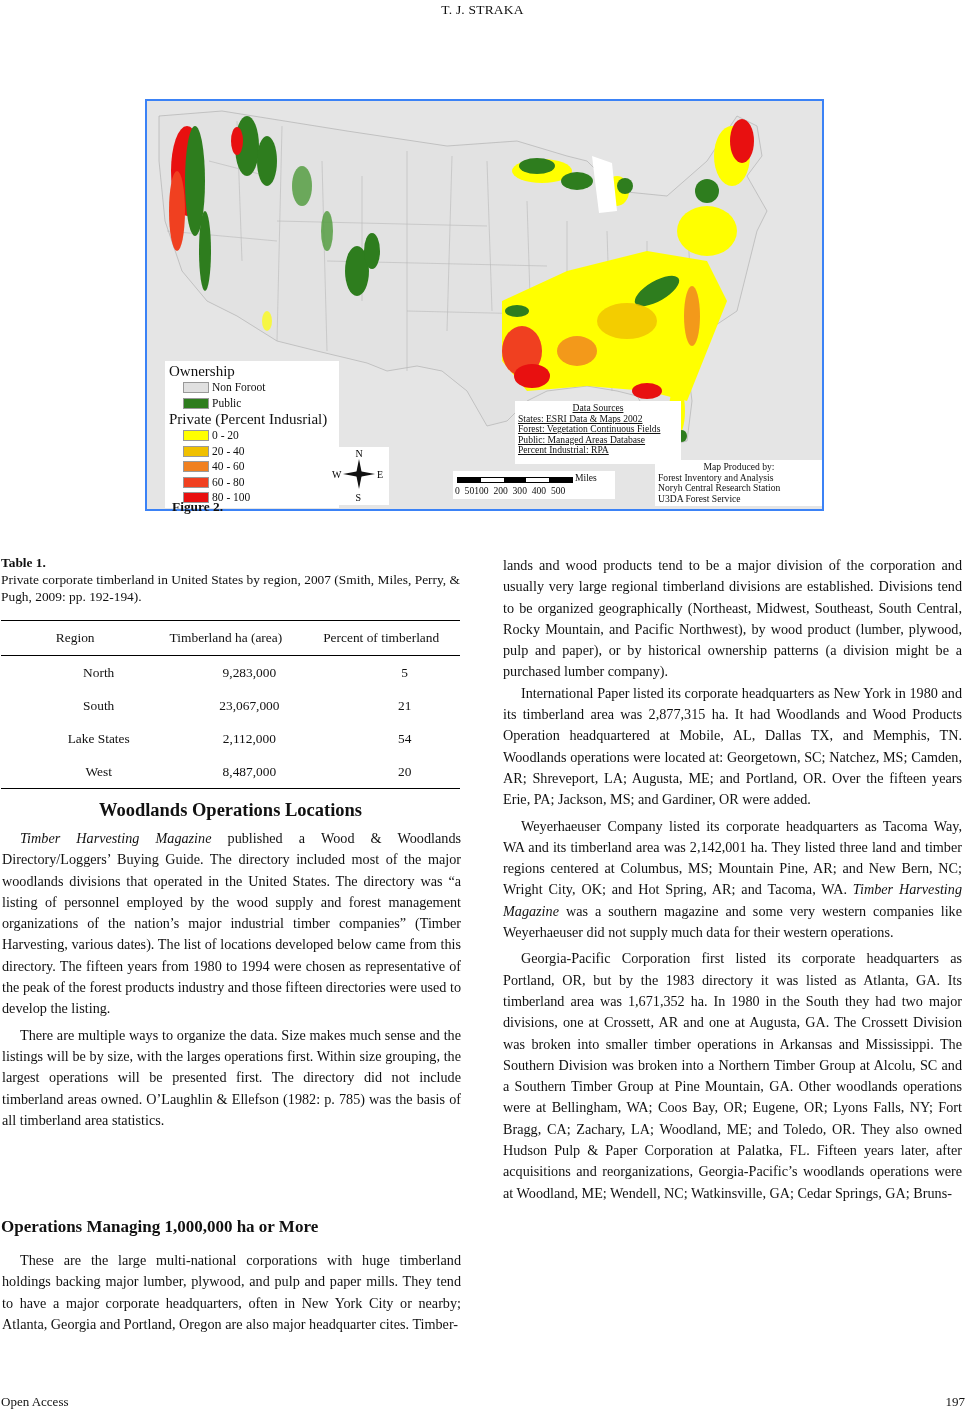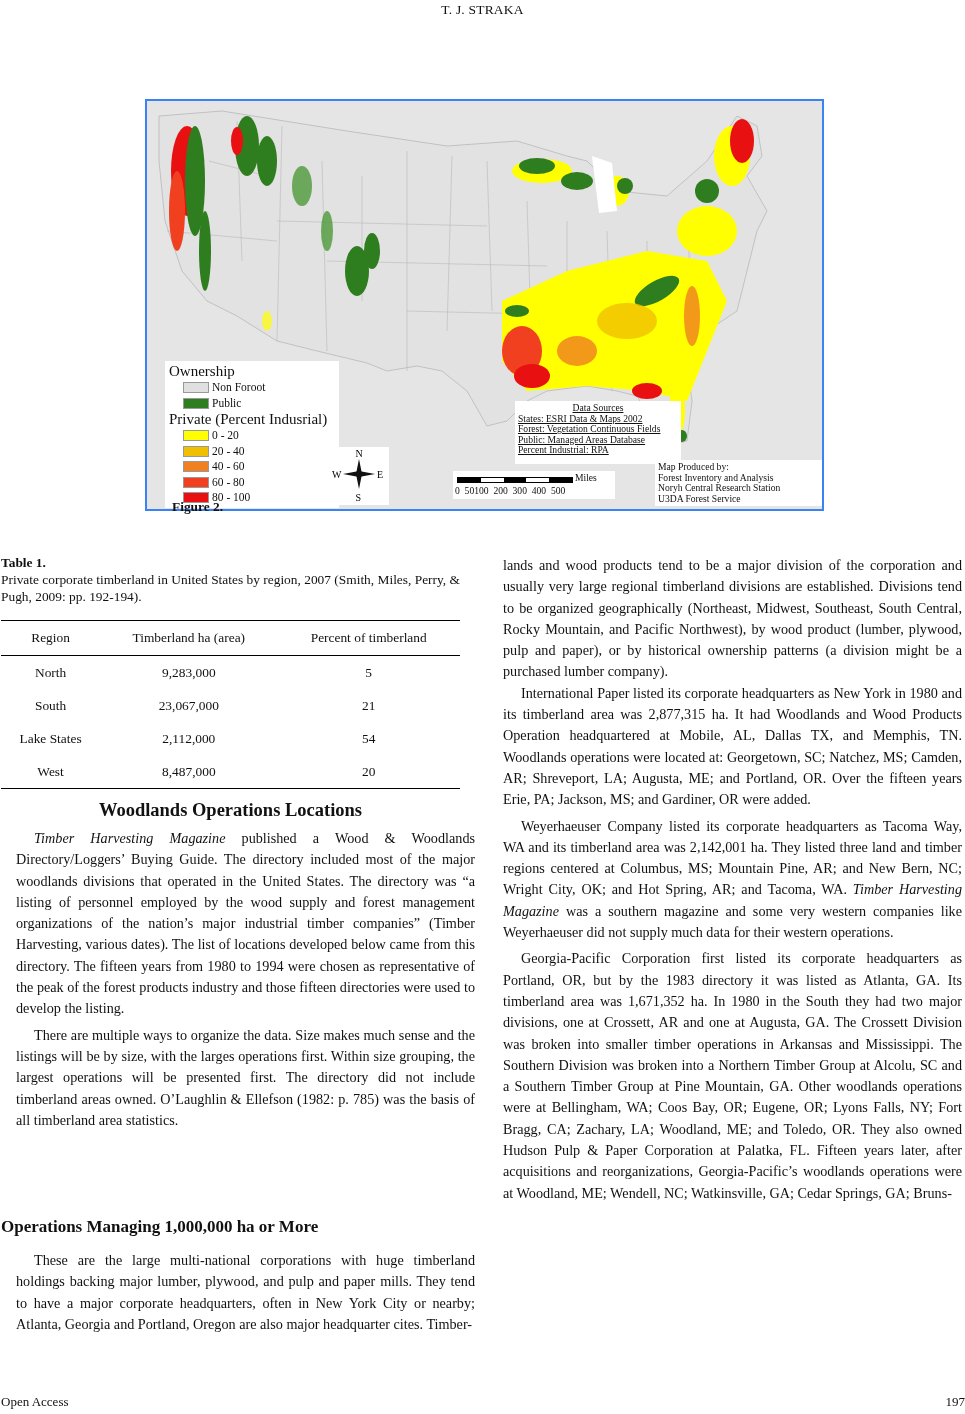--- a/index.html
+++ b/index.html
@@ -11,39 +11,39 @@
   .figure-frame { position:absolute; left:145px; top:75px; width:675px; height:408px; border:2px solid #3b82f6; background:#e5e5e5; overflow:hidden;margin-top:24px; }
   .figure-frame svg.map { position:absolute; left:0; top:0; }
   .legend-box { position:absolute; left:18px; top:260px; width:170px; background:#ffffff; padding:2px 0 2px 4px; font-size:11.5px; line-height:13px; }
   .legend-title { font-size:15px; line-height:17px; }
   .legend-row { display:flex; align-items:center; height:15.5px; }
   .legend-swatch { width:26px; height:11px; margin:0 3px 0 14px; border:1px solid #999; box-sizing:border-box; }
   .legend-label { font-size:11.5px; }
   .sources-box { position:absolute; left:368px; top:300px; width:160px; background:#ffffff; font-size:9.6px; line-height:10.5px; padding:2px 3px 8px 3px;text-decoration:underline; }
   .sources-box .center { text-align:center; }
   .produced-box { position:absolute; left:508px; top:359px; width:162px; background:#ffffff; font-size:9.6px; line-height:10.5px; padding:2px 3px; }
-  .produced-box .center { text-align:left; }
+  .produced-box .center { text-align:center; }
   .compass { position:absolute; left:182px; top:346px; width:60px; height:58px; background:#ffffff; font-size:10.5px; }
   .scalebar { position:absolute; left:306px; top:370px; width:162px; height:28px; background:#ffffff; font-size:9.6px; }
 
   .figure-caption { position:absolute; left:172px; top:498px; font-size:13.4px; line-height:17px; }
   .figure-caption .label { font-weight:bold; }
 
   
   .table-caption { position:absolute; left:1px; top:554px; width:459px; font-size:13.4px; line-height:17px; text-align:justify; }
   .table-caption .label { font-weight:bold; }
   table.data { position:absolute; left:1px; top:620px; width:459px; border-collapse:collapse; font-size:13.4px; }
   table.data thead th { font-weight:normal; height:32px; border-top:1.5px solid #000; border-bottom:1.5px solid #000; text-align:center; }
-  table.data tbody td { height:31px; text-align:center; }
+  table.data tbody td { height:31px; text-align:center;padding-left:48px; }
   table.data tbody tr:last-child td { border-bottom:1.5px solid #000; }
 
   
   .col { position:absolute; font-size:14.2px; line-height:21.3px; text-align:justify; }
   .col p { margin:0; text-indent:18px; }
-  .col-left { left:16px; width:459px; }
+  .col-left { left:2px; width:459px; }
   .col-right { left:503px; width:459px; top:555px; }
   .section-heading { position:absolute; left:1px; width:459px; text-align:center; font-size:18.5px; font-weight:bold; top:800px; }
   .subsection-heading { position:absolute; left:1px; font-size:17px; font-weight:bold; top:1217px; }
   .footer-left { position:absolute; left:1px; top:1394px; font-size:13px;text-align:right; }
   .footer-right { position:absolute; right:0px; top:1394px; font-size:13px; }
   em { font-style:italic; }
 </style>
 </head>
 <body>
 

